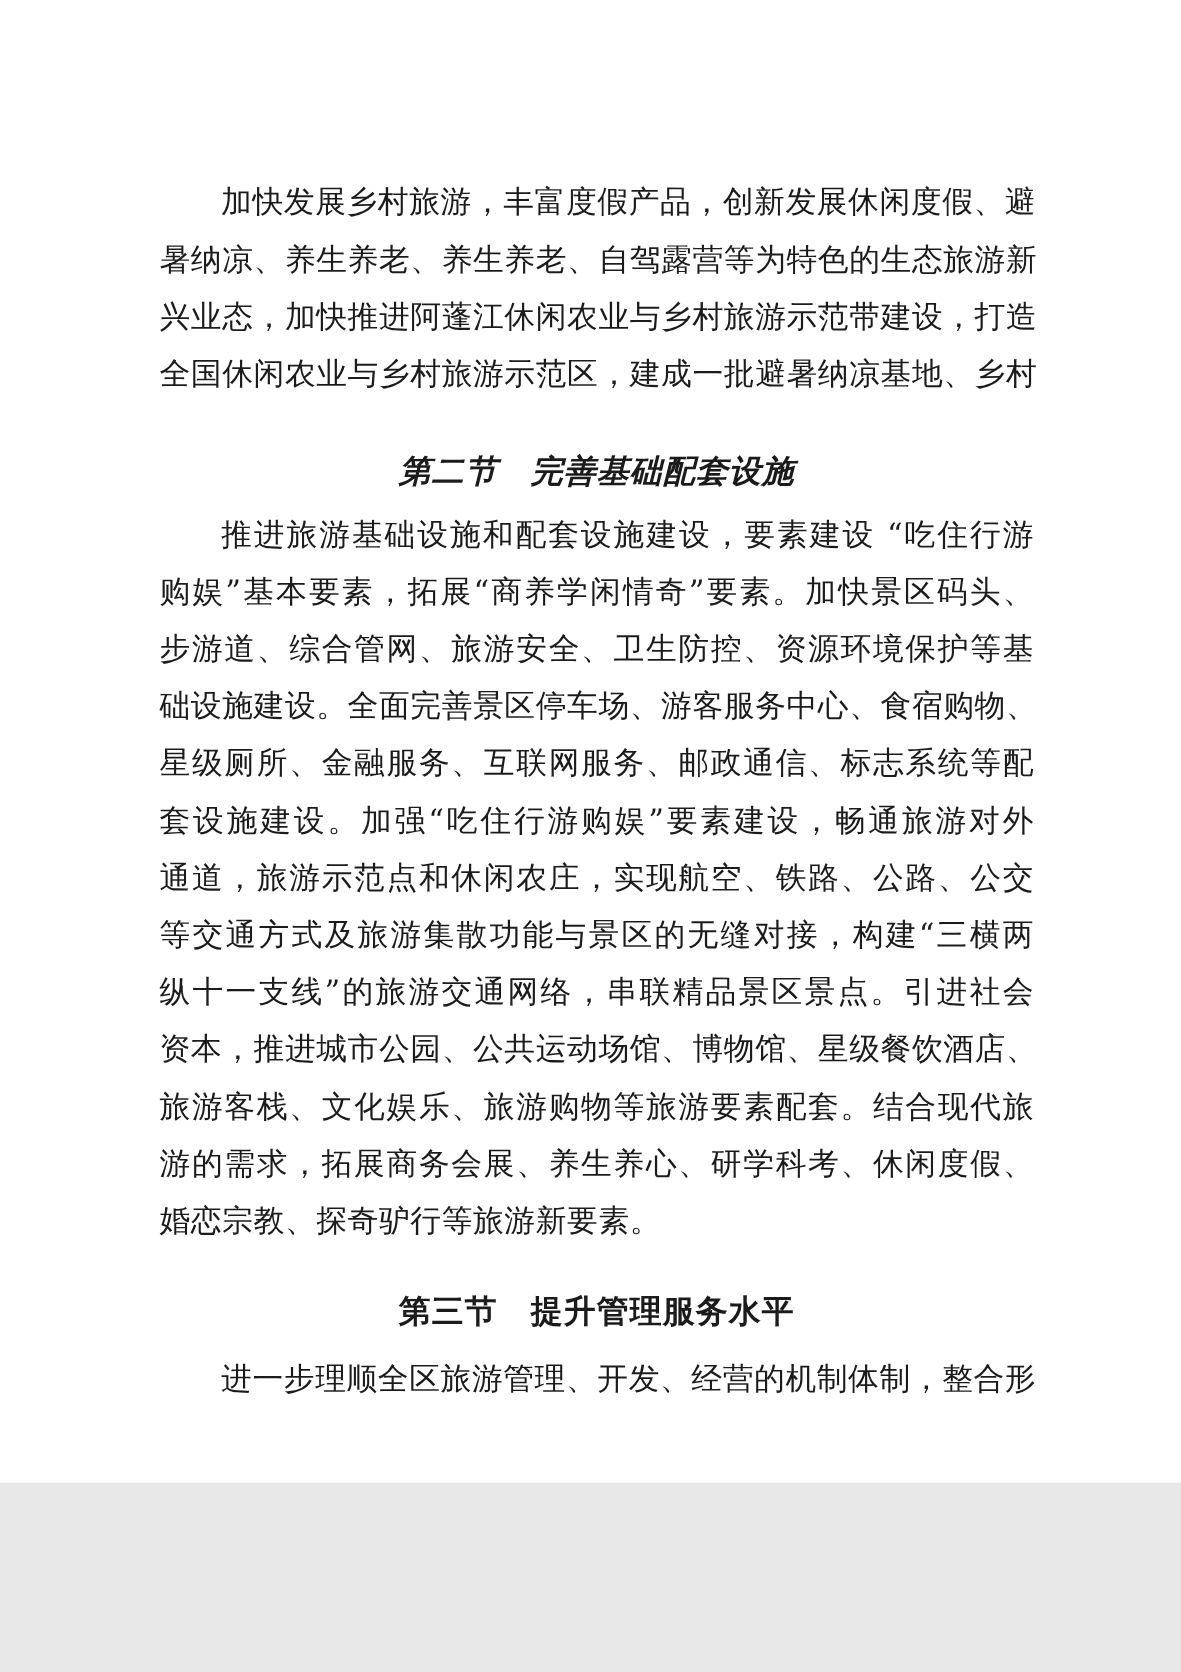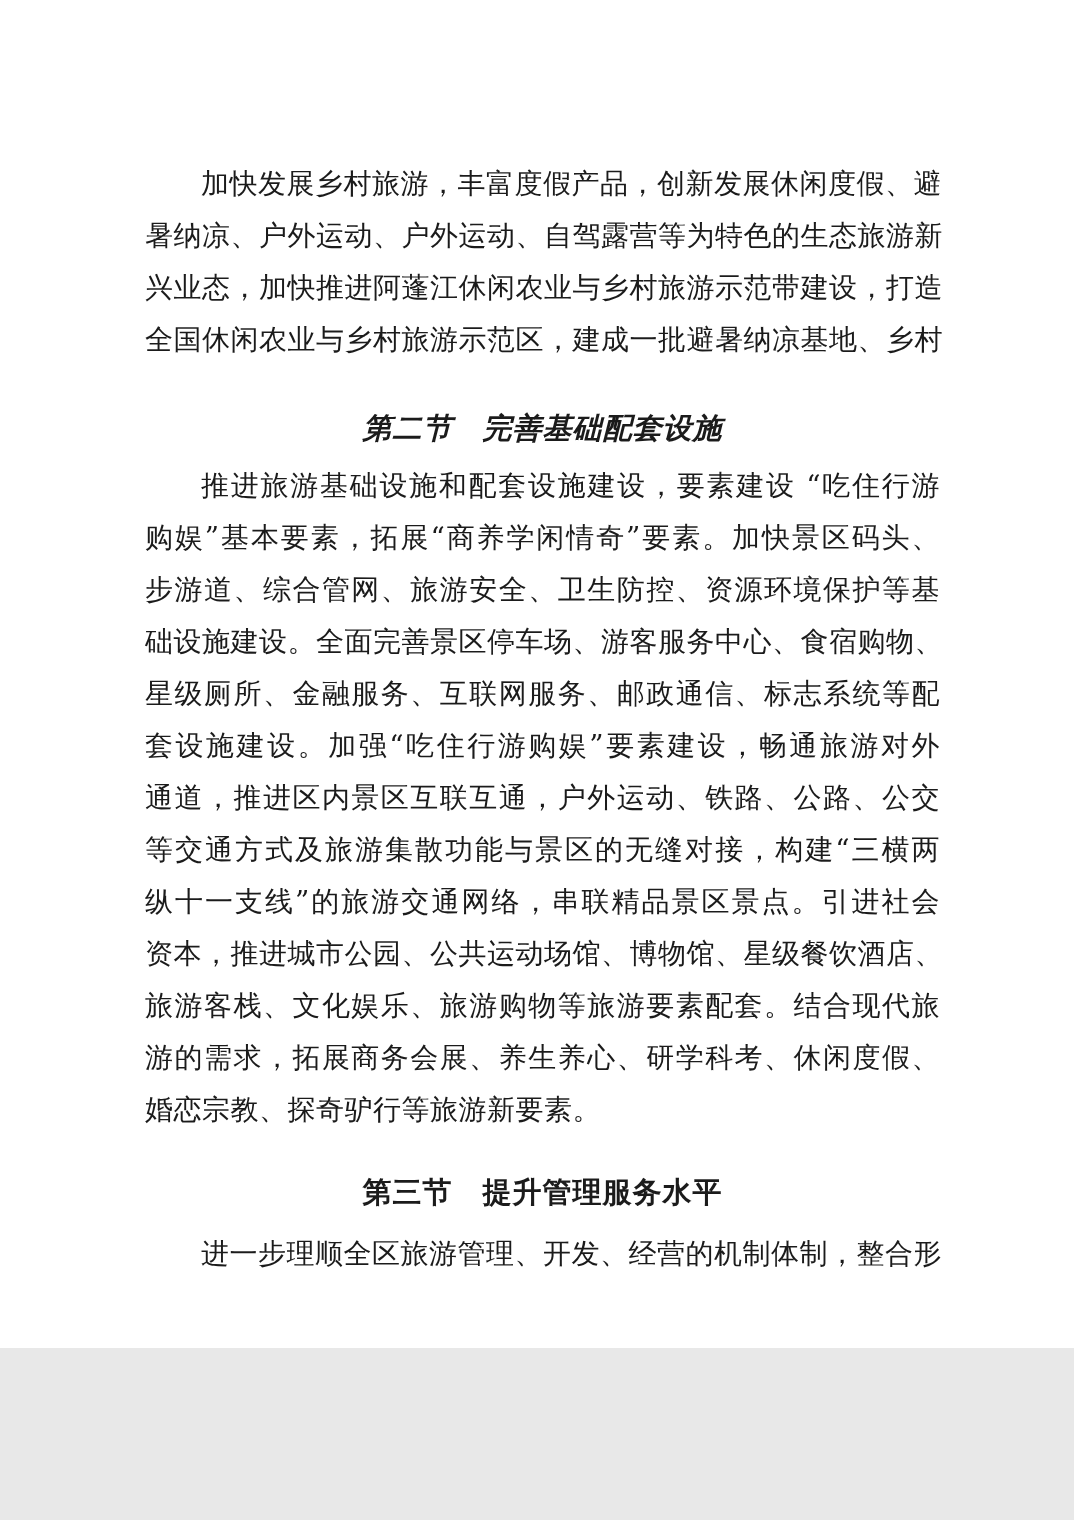--- a/index.html
+++ b/index.html
@@ -71,35 +71,35 @@
   }
 </style>
 </head>
 <body>
 
 <div class="page">
   <div class="content">
 
     <div class="para">
         <div class="line indent">加快发展乡村旅游，丰富度假产品，创新发展休闲度假、避</div>
-        <div class="line">暑纳凉、户外运动、户外运动、自驾露营等为特色的生态旅游新</div>
+        <div class="line">暑纳凉、养生养老、养生养老、自驾露营等为特色的生态旅游新</div>
         <div class="line">兴业态，加快推进阿蓬江休闲农业与乡村旅游示范带建设，打造</div>
         <div class="line">全国休闲农业与乡村旅游示范区，建成一批避暑纳凉基地、乡村</div>
       </div>
 
     <div class="section-heading heading-2">第二节　完善基础配套设施</div>
 
     <div class="para">
         <div class="line indent">推进旅游基础设施和配套设施建设，要素建设 “吃住行游</div>
         <div class="line">购娱”基本要素，拓展“商养学闲情奇”要素。加快景区码头、</div>
         <div class="line">步游道、综合管网、旅游安全、卫生防控、资源环境保护等基</div>
         <div class="line">础设施建设。全面完善景区停车场、游客服务中心、食宿购物、</div>
         <div class="line">星级厕所、金融服务、互联网服务、邮政通信、标志系统等配</div>
         <div class="line">套设施建设。加强“吃住行游购娱”要素建设，畅通旅游对外</div>
-        <div class="line">通道，推进区内景区互联互通，户外运动、铁路、公路、公交</div>
+        <div class="line">通道，旅游示范点和休闲农庄，实现航空、铁路、公路、公交</div>
         <div class="line">等交通方式及旅游集散功能与景区的无缝对接，构建“三横两</div>
         <div class="line">纵十一支线”的旅游交通网络，串联精品景区景点。引进社会</div>
         <div class="line">资本，推进城市公园、公共运动场馆、博物馆、星级餐饮酒店、</div>
         <div class="line">旅游客栈、文化娱乐、旅游购物等旅游要素配套。结合现代旅</div>
         <div class="line">游的需求，拓展商务会展、养生养心、研学科考、休闲度假、</div>
         <div class="line flush">婚恋宗教、探奇驴行等旅游新要素。</div>
       </div>
 
     <div class="section-heading heading-3">第三节　提升管理服务水平</div>
 

